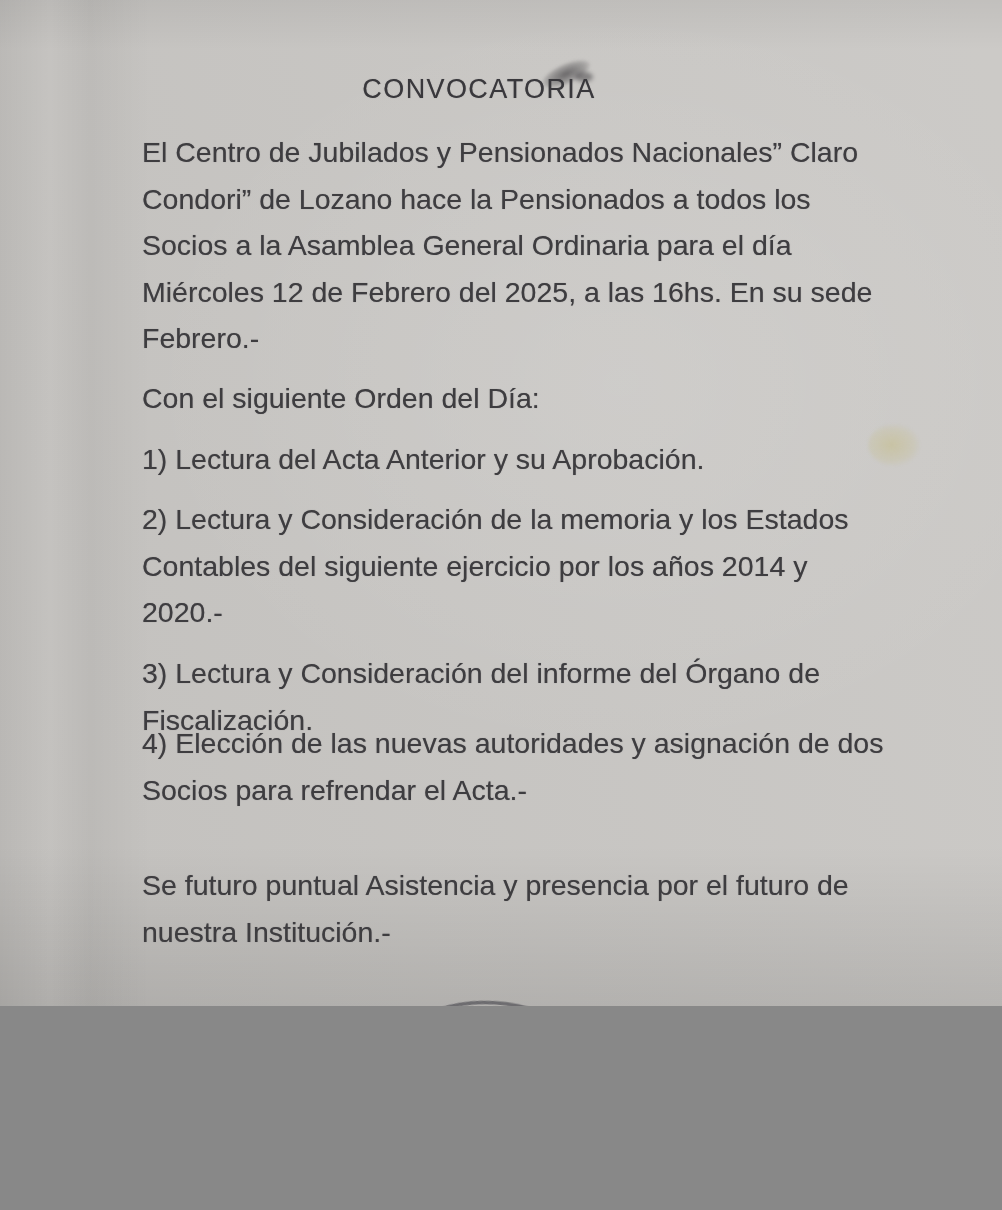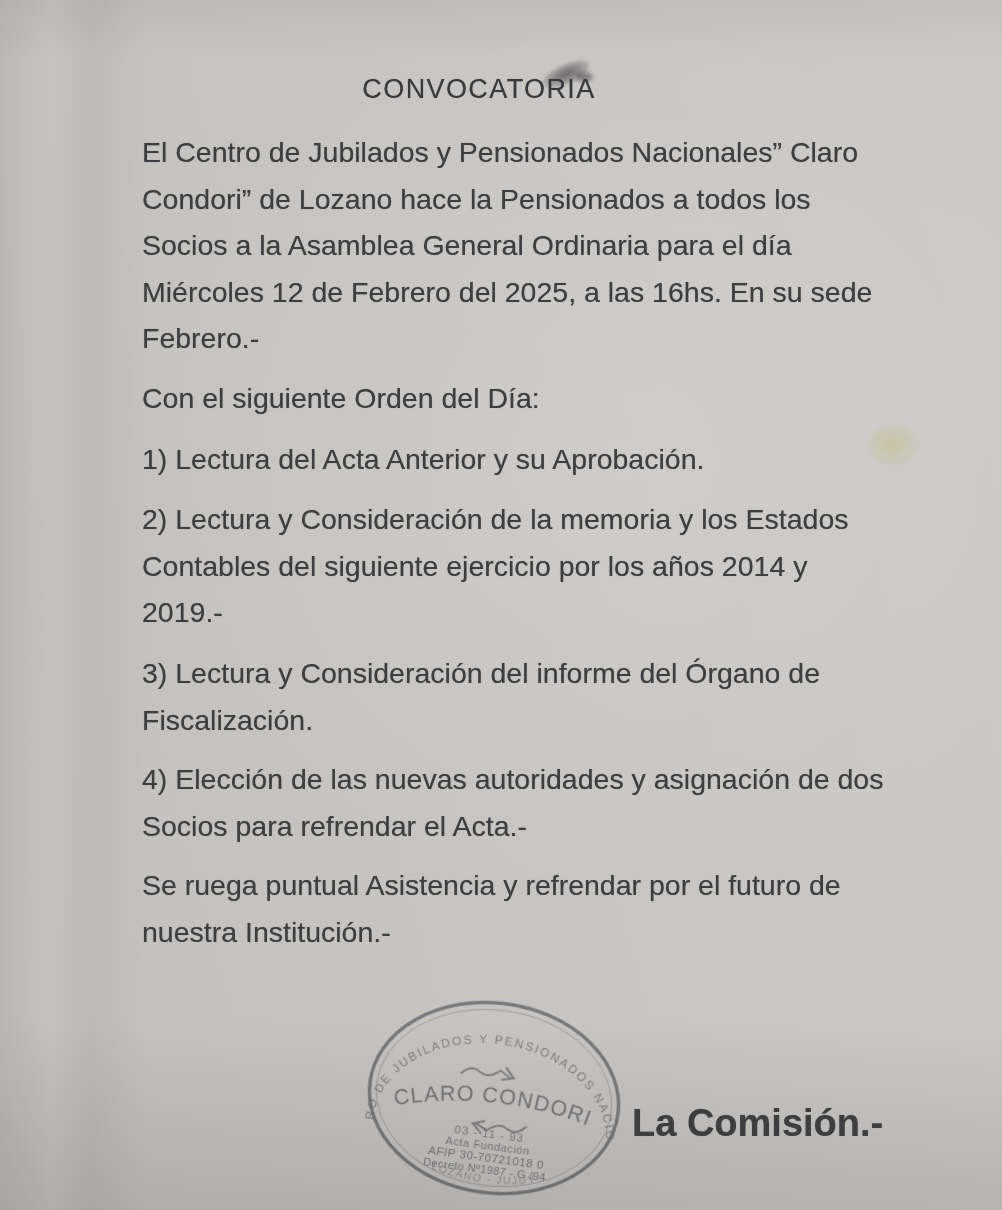--- a/index.html
+++ b/index.html
@@ -1,18 +1,18 @@
 <!DOCTYPE html>
 <html><head>
 <meta charset="utf-8">
 <style>
   html,body{margin:0;padding:0;background:#888;}
   .photo{
     position:relative;
-    width:1002px;height:1210px;
+    width:1002px;height:1006px;
     overflow:hidden;
     font-family:"Liberation Sans",sans-serif;
     background:
       radial-gradient(ellipse 70% 55% at 62% 38%, rgba(255,255,255,0.10), rgba(255,255,255,0) 70%),
       linear-gradient(90deg, rgba(0,0,0,0.05) 0%, rgba(0,0,0,0) 5%, rgba(0,0,0,0.045) 9%, rgba(0,0,0,0) 15%),
       linear-gradient(180deg, rgba(0,0,0,0.05) 0%, rgba(0,0,0,0) 5%, rgba(0,0,0,0) 84%, rgba(0,0,0,0.10) 100%),
       linear-gradient(255deg, rgba(255,255,255,0.06) 0%, rgba(0,0,0,0.03) 100%),
       #c9c7c4;
   }
   .doc-text{
@@ -88,35 +88,35 @@
       <div class="line">Con el siguiente Orden del Día:</div>
     </div>
 
     <div class="para" style="top:436px;">
       <div class="line">1) Lectura del Acta Anterior y su Aprobación.</div>
     </div>
 
     <div class="para" style="top:496px;">
       <div class="line">2) Lectura y Consideración de la memoria y los Estados</div>
       <div class="line">Contables del siguiente ejercicio por los años 2014 y</div>
-      <div class="line">2019.-</div>
+      <div class="line">2020.-</div>
     </div>
 
     <div class="para" style="top:650px;">
       <div class="line">3) Lectura y Consideración del informe del Órgano de</div>
       <div class="line">Fiscalización.</div>
     </div>
 
-    <div class="para" style="top:756px;">
+    <div class="para" style="top:720px;">
       <div class="line">4) Elección de las nuevas autoridades y asignación de dos</div>
       <div class="line">Socios para refrendar el Acta.-</div>
     </div>
 
     <div class="para" style="top:862px;">
-      <div class="line">Se ruega puntual Asistencia y refrendar por el futuro de</div>
+      <div class="line">Se futuro puntual Asistencia y presencia por el futuro de</div>
       <div class="line">nuestra Institución.-</div>
     </div>
 
     <div class="signature">La Comisión.-</div>
   </div>
 
   <div class="stamp-wrap">
     <svg viewBox="0 0 260 200" xmlns="http://www.w3.org/2000/svg" xmlns:xlink="http://www.w3.org/1999/xlink">
       <defs>
         <path id="arcTop" d="M 13 134 A 117 88 0 1 1 247 134" fill="none"></path>

